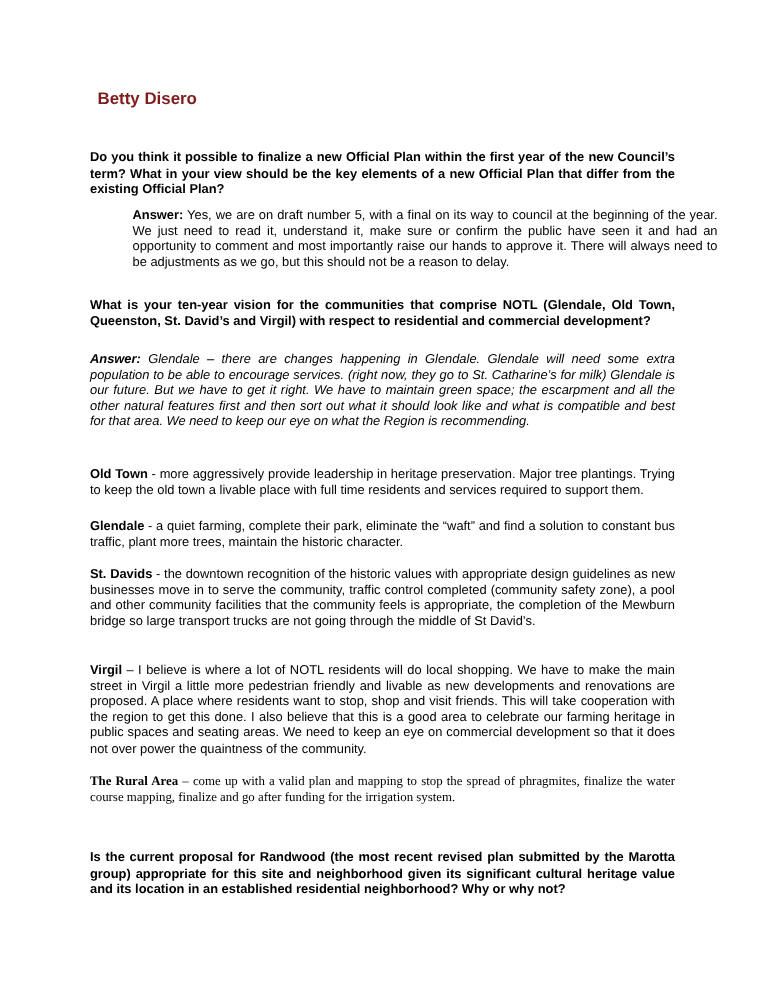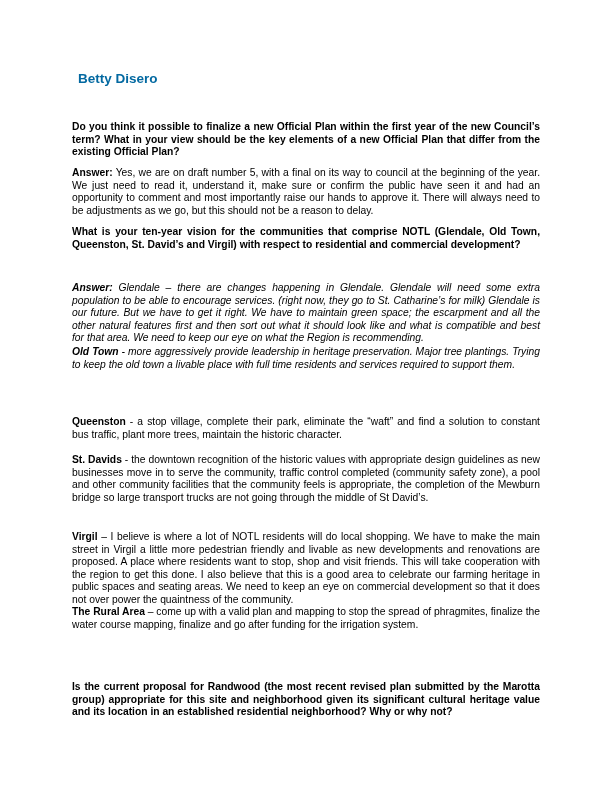--- a/index.html
+++ b/index.html
@@ -5,58 +5,58 @@
   html, body { margin: 0; padding: 0; background: #ffffff; }
   body { width: 612px; height: 792px; position: relative; overflow: hidden; }
   .page {
     position: absolute; left: 72px; top: 0; width: 468px;
     font-family: "Liberation Sans", sans-serif; color: #000;
     font-size: 10.3px; line-height: 12.6px;
   }
   .title {
     position: absolute; left: 78px; top: 71px;
     font-family: "Liberation Sans", sans-serif;
-    font-weight: bold; font-size: 13.5px; color: #0369a1;
+    font-weight: bold; font-size: 13.5px; color: #7f1d1d;
   }
   .block { position: absolute; left: 0; width: 468px; text-align: justify; margin: 0; }
   .q { font-weight: bold; }
   .b { font-weight: bold; }
 </style>
 </head>
 <body>
 
 <div class="title">Betty Disero</div>
 
 <div class="page">
   <p class="block q" style="top:121px;">Do you think it possible to finalize a new Official Plan within the first year of the new Council’s term?  What in your view should be the key elements of a new Official Plan that differ from the existing Official Plan?</p>
 
-  <p class="block" style="top:167px;">
+  <p class="block" style="top:167px;margin-left:34px;">
     <span class="b">Answer:</span><span> Yes, we are on draft number 5, with a final on its way to council at the beginning of the year.  We just need to read it, understand it, make sure or confirm the public have seen it and had an opportunity to comment and most importantly raise our hands to approve it.  There will always need to be adjustments as we go, but this should not be a reason to delay.</span>
   </p>
 
-  <p class="block q" style="top:226px;">What is your ten-year vision for the communities that comprise NOTL (Glendale, Old Town, Queenston, St. David’s and Virgil) with respect to residential and commercial development?</p>
+  <p class="block q" style="top:239px;">What is your ten-year vision for the communities that comprise NOTL (Glendale, Old Town, Queenston, St. David’s and Virgil) with respect to residential and commercial development?</p>
 
   <p class="block" style="top:282px;font-style:italic;">
     <span class="b">Answer:</span><span> Glendale – there are changes happening in Glendale.  Glendale will need some extra population to be able to encourage services. (right now, they go to St. Catharine’s for milk) Glendale is our future. But we have to get it right.  We have to maintain green space; the escarpment and all the other natural features first and then sort out what it should look like and what is compatible and best for that area.  We need to keep our eye on what the Region is recommending.</span>
   </p>
 
-  <p class="block" style="top:346px;font-style:italic;">
+  <p class="block" style="top:374px;">
     <span class="b">Old Town</span><span> - more aggressively provide leadership in heritage preservation.  Major tree plantings.  Trying to keep the old town a livable place with full time residents and services required to support them.</span>
   </p>
 
   <p class="block" style="top:416px;">
-    <span class="b">Queenston</span><span> - a stop village, complete their park, eliminate the “waft” and find a solution to constant bus traffic, plant more trees, maintain the historic character.</span>
+    <span class="b">Glendale</span><span> - a quiet farming, complete their park, eliminate the “waft” and find a solution to constant bus traffic, plant more trees, maintain the historic character.</span>
   </p>
 
   <p class="block" style="top:454px;">
     <span class="b">St. Davids</span><span> - the downtown recognition of the historic values with appropriate design guidelines as new businesses move in to serve the community, traffic control completed (community safety zone), a pool and other community facilities that the community feels is appropriate, the completion of the Mewburn bridge so large transport trucks are not going through the middle of St David’s.</span>
   </p>
 
   <p class="block" style="top:531px;">
     <span class="b">Virgil</span><span> –  I believe is where a lot of NOTL residents will do local shopping.  We have to make the main street in Virgil a little more pedestrian friendly and livable as new developments and renovations are proposed.  A place where residents want to stop, shop and visit friends.  This will take cooperation with the region to get this done.  I also believe that this is a good area to celebrate our farming heritage in public spaces and seating areas.  We need to keep an eye on commercial development so that it does not over power the quaintness of the community.</span>
   </p>
 
-  <p class="block" style="top:606px;">
+  <p class="block" style="top:620px;font-family:Liberation Serif, serif;">
     <span class="b">The Rural Area</span><span> – come up with a valid plan and mapping to stop the spread of phragmites, finalize the water course mapping, finalize and go after funding for the irrigation system.</span>
   </p>
 
   <p class="block q" style="top:681px;">Is the current proposal for Randwood (the most recent revised plan submitted by the Marotta group) appropriate for this site and neighborhood given its significant cultural heritage value and its location in an established residential neighborhood?    Why or why not?</p>
 </div>
 
 </body></html>

